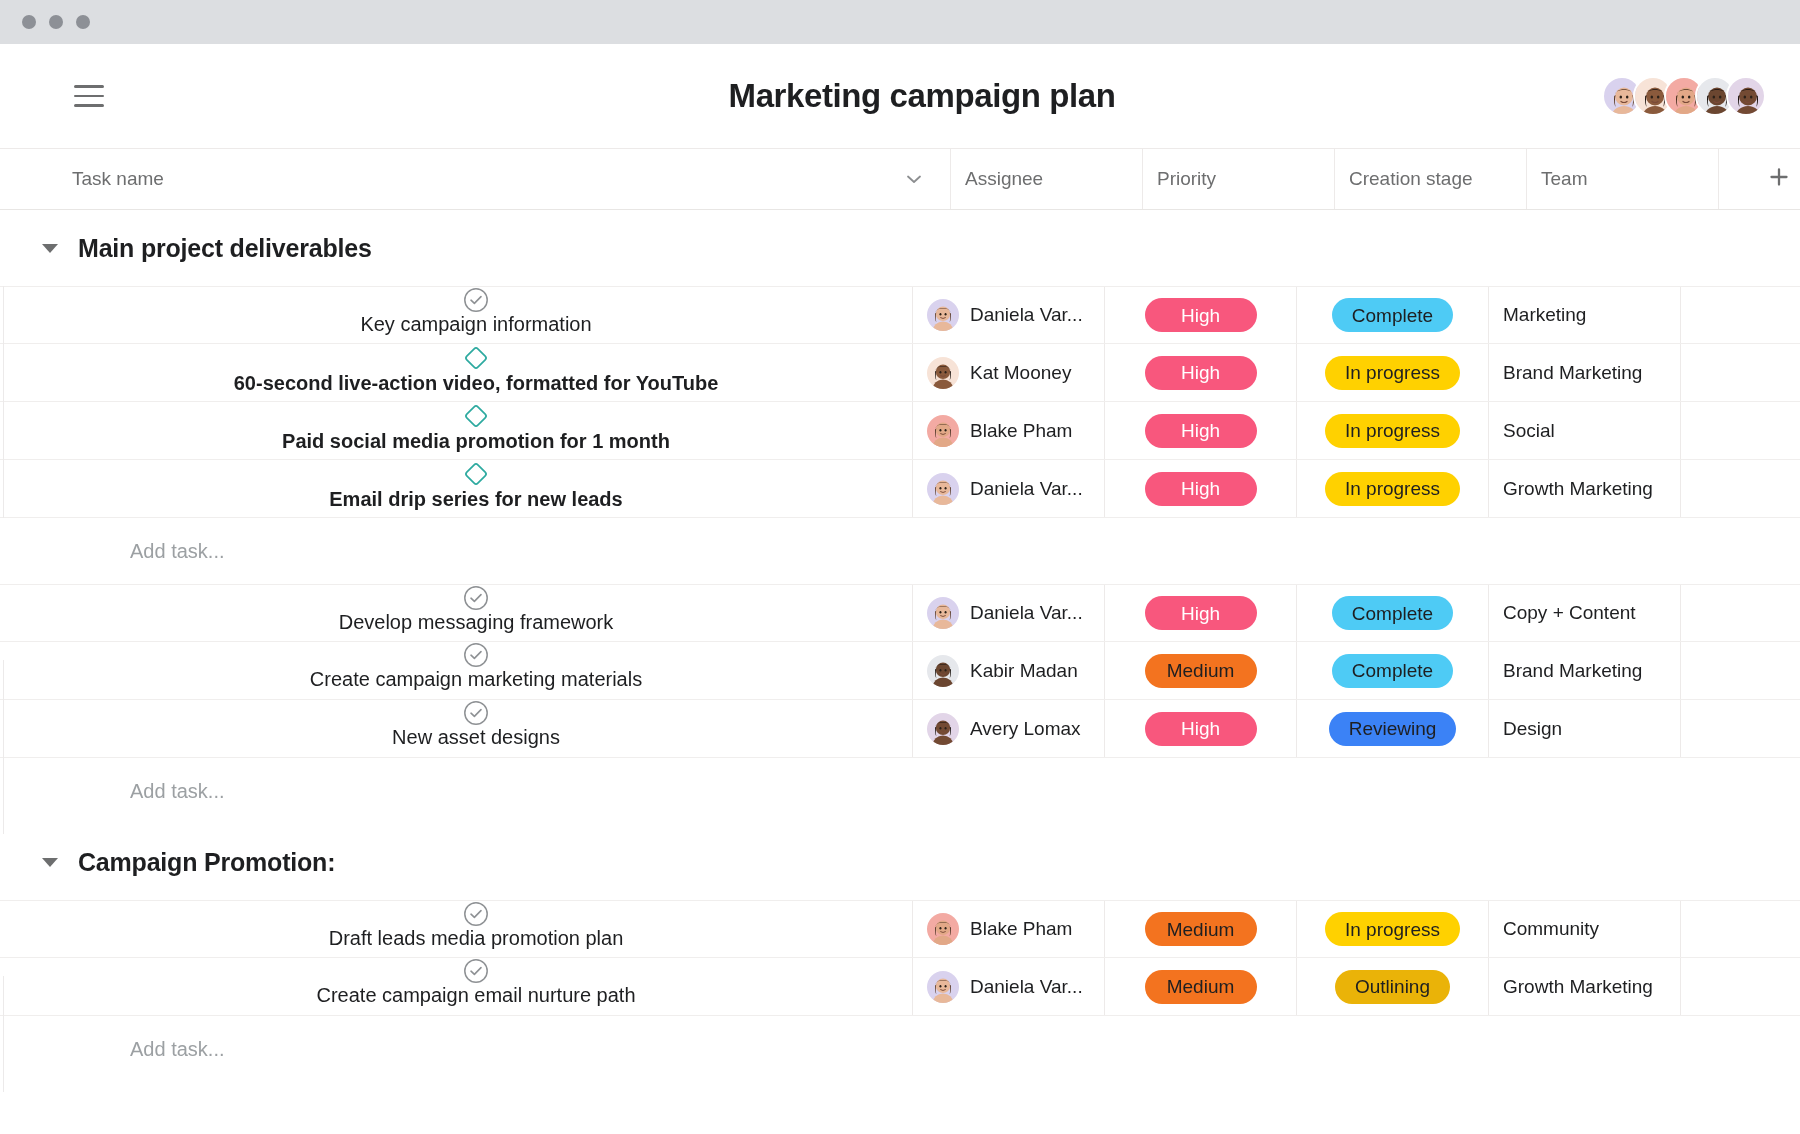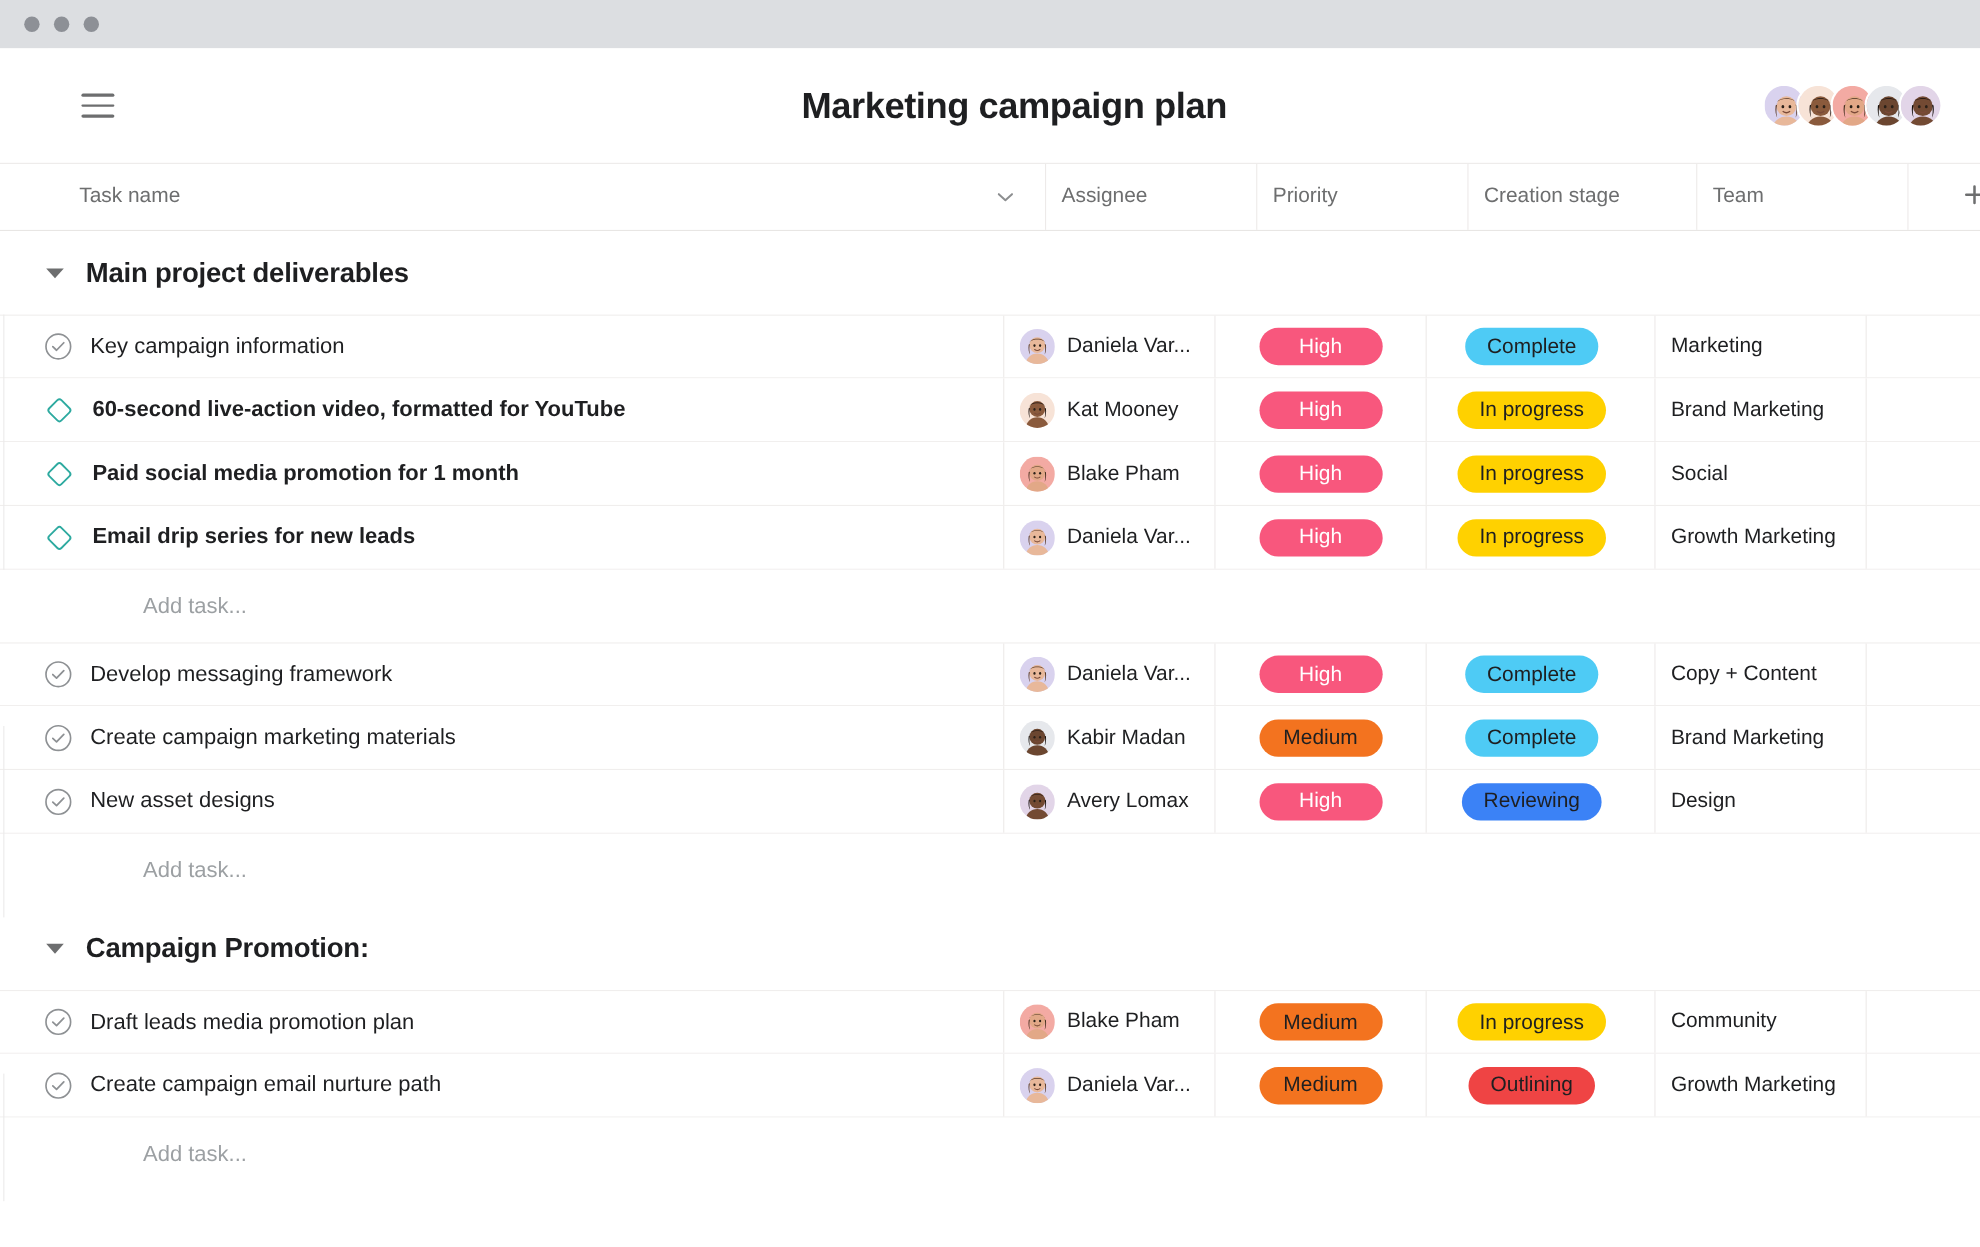--- a/index.html
+++ b/index.html
@@ -96,21 +96,21 @@
   .row {
     display: flex;
     align-items: stretch;
     width: 1800px;
   }
 
   .c-task   { width: 912px; flex: 0 0 912px; }
   .c-assign { width: 192px; flex: 0 0 192px; }
   .c-prio   { width: 192px; flex: 0 0 192px; }
   .c-stage  { width: 192px; flex: 0 0 192px; }
-  .c-team   { width: 192px; flex: 0 0 192px; margin-left: 16px; }
+  .c-team   { width: 192px; flex: 0 0 192px; }
   .c-plus   { width: 120px; flex: 0 0 120px; }
 
   
   .hdr-row {
     border-top: 1px solid #edeae9;
     border-bottom: 1px solid #e8e6e4;
     height: 62px;
   }
   .hdr-cell {
     display: flex;
@@ -177,21 +177,21 @@
     border-left: 1px solid #edeae9;
     padding-left: 14px;
     font-size: 19px;
     color: #1e1f21;
     overflow: hidden;
     white-space: nowrap;
   }
   .cell.task-cell {
     border-left: none;
     padding-left: 40px;
-    gap: 16px;
+    flex-direction: column;
   }
   .cell.plus-blank { border-left: 1px solid #edeae9; }
 
   .task-text { font-size: 20px; color: #1e1f21; }
   .task-text.milestone { font-weight: 700; }
 
   
   .ico { flex: 0 0 auto; display: flex; align-items: center; }
 
   
@@ -712,21 +712,21 @@
               <span class="nm">Daniela Var...</span>
             </span>
           </div>
           <div class="cell pill-cell c-prio">
             <div class="pill-wrap">
               <span class="pill" style="background:#f3731f;color:#1e1f21">Medium</span>
             </div>
           </div>
           <div class="cell pill-cell c-stage">
             <div class="pill-wrap">
-              <span class="pill" style="background:#ef4444;color:#1e1f21">Outlining</span>
+              <span class="pill" style="background:#eab308;color:#1e1f21">Outlining</span>
             </div>
           </div>
           <div class="cell c-team">
             <span>Growth Marketing</span>
           </div>
           <div class="cell plus-blank c-plus"></div>
         </div>
         <div class="addtask-row">Add task...</div>
       </div>
 

